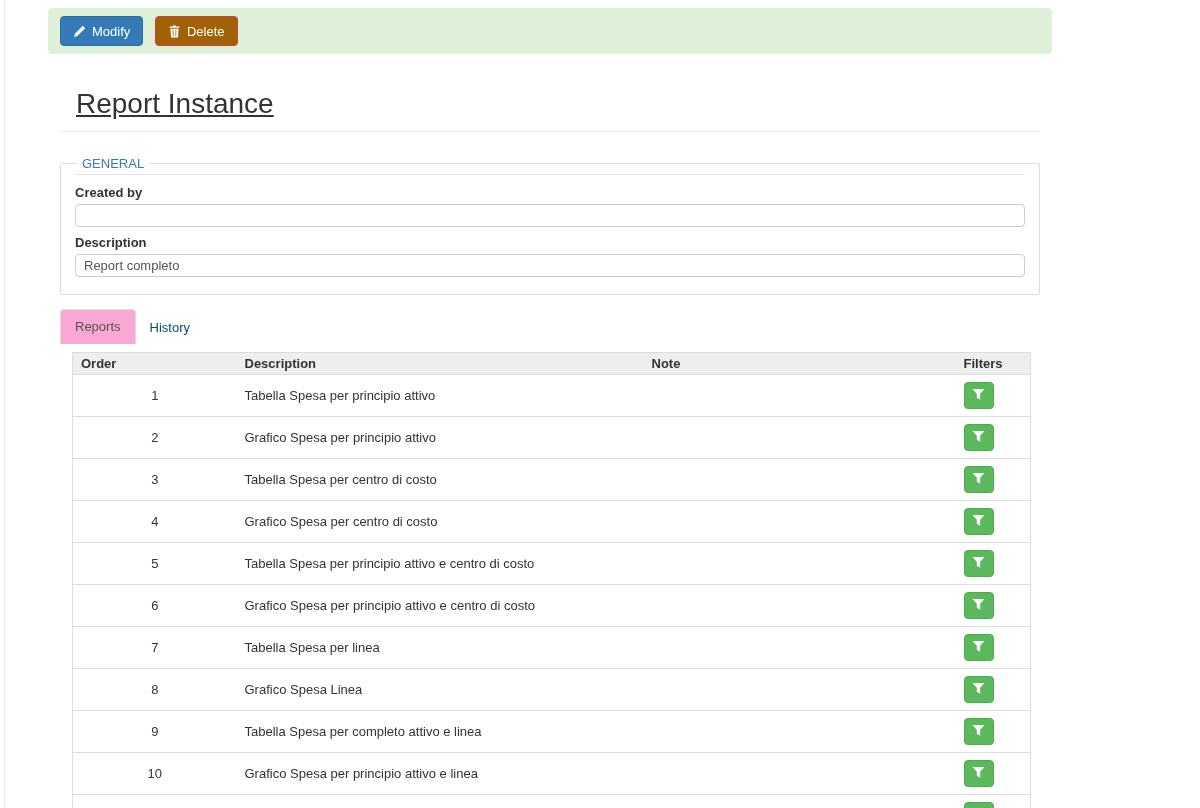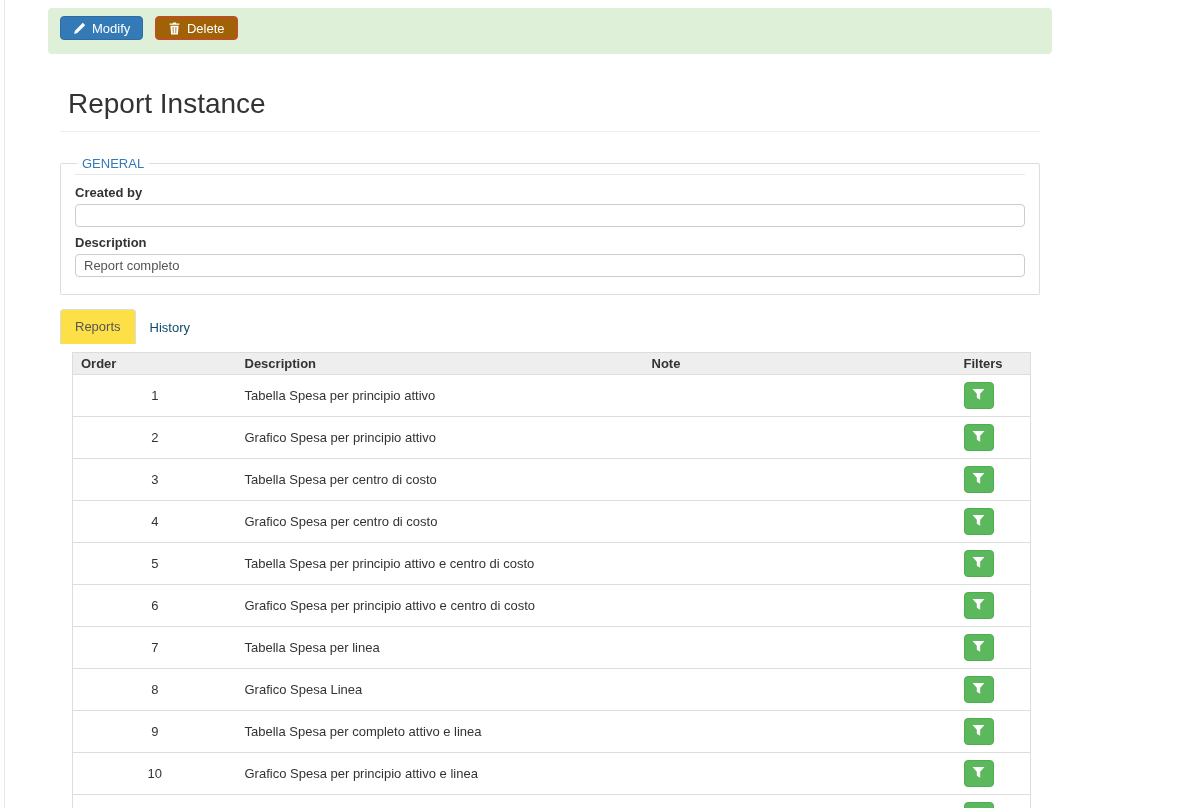--- a/index.html
+++ b/index.html
@@ -9,31 +9,31 @@
     background:#fff; color:#333;
     font-family:"Liberation Sans", sans-serif; font-size:13px;
   }
   .edge-line { position:absolute; left:4px; top:0; width:1px; height:808px; background:#e8e8e8; }
 
   .container { position:relative; margin:8px 0 0 48px; width:1004px; }
 
   
   .toolbar { background:#dff0d8; border-radius:4px; padding:8px 12px; height:46px; }
   .btn {
-    display:inline-flex; align-items:center; gap:6px; height:24px;
+    display:inline-flex; align-items:center; gap:6px; height:30px;
     border-radius:4px; padding:0 12px; color:#fff; font-size:13px;
     font-family:inherit; cursor:pointer; vertical-align:top;
   }
   .btn svg { display:block; }
   .btn-primary { background:#337ab7; border:1px solid #2e6da4; }
   .btn-danger  { background:#a16207; border:1px solid #d43f3a; margin-left:8px; }
 
   .content { padding:0 12px; }
 
-  h2.page-title { font-size:28px; font-weight:400; line-height:31px; margin:34px 8px 0; color:#333; }
+  h2.page-title { font-size:28px; font-weight:400; line-height:31px; margin:34px 16px 0; color:#333;text-decoration:underline; }
   hr.title-rule { border:0; border-top:1px solid #eee; margin:12px 0 0; }
 
   
   fieldset.general {
     margin:24px 0 0; border:1px solid #ddd; border-radius:2px;
     padding:0 14px 9px;
   }
   legend.general-legend {
     width:auto; color:#337ab7; font-size:13px; font-weight:400;
     padding:0 5px; margin:0 0 0 2px;
@@ -49,21 +49,21 @@
     outline:none; width:100%;
   }
   .fg.half { flex:1 1 0; }
   .fg.grow { flex:1 1 auto; }
   .fg.date-col { flex:0 0 134px; width:134px; }
 
   
   .tabs { display:flex; margin-top:14px; align-items:flex-end; }
   .tab { padding:9px 14px; font-size:13px; color:#0c4a6e; cursor:pointer; line-height:15px; }
   .tab.active {
-    color:#555; background:#fde047; border:1px solid #ddd; border-bottom:1px solid transparent;
+    color:#555; background:#f9a8d4; border:1px solid #ddd; border-bottom:1px solid transparent;
     border-radius:4px 4px 0 0; cursor:default;
   }
 
   
   .table-wrap { padding:0 12px; margin-top:8px; }
   table.report-table { width:100%; border-collapse:collapse; font-size:13px; table-layout:fixed; }
   table.report-table th {
     background:#eee; border:1px solid #ddd; border-left:none; border-right:none;
     padding:3px 8px; line-height:15px; font-weight:700; text-align:left; color:#333;margin-top:36px;
   }

